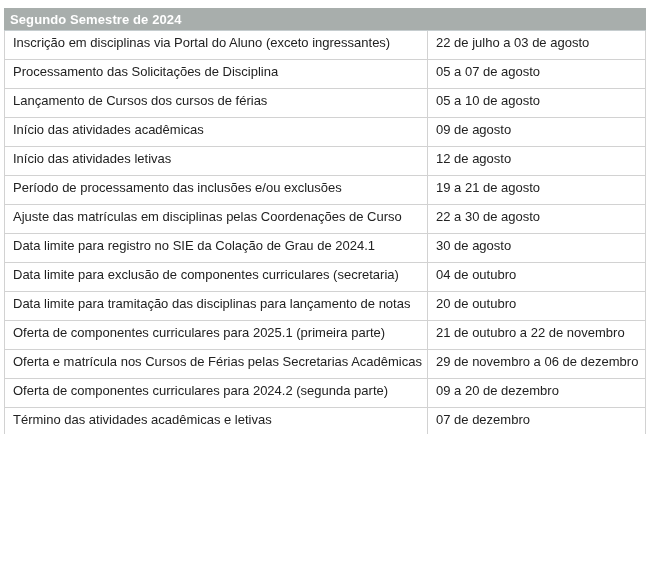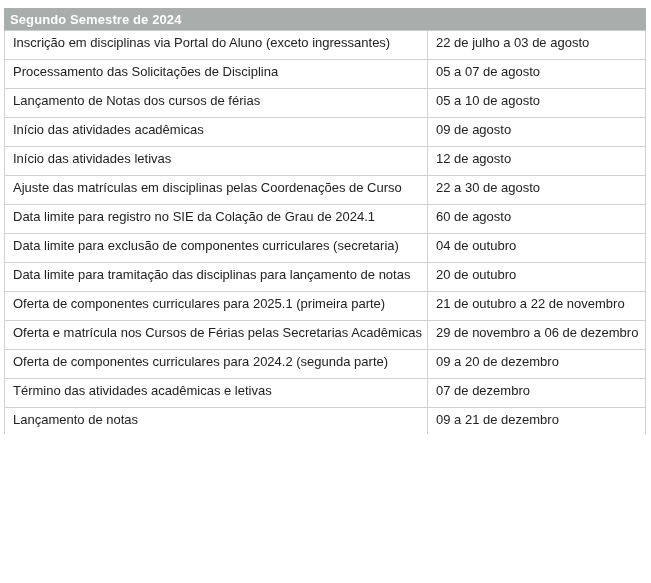--- a/index.html
+++ b/index.html
@@ -76,38 +76,42 @@
     <tbody>
         <tr>
           <td>Inscrição em disciplinas via Portal do Aluno (exceto ingressantes)</td>
           <td>22 de julho a 03 de agosto</td>
         </tr>
         <tr>
           <td>Processamento das Solicitações de Disciplina</td>
           <td>05 a 07 de agosto</td>
         </tr>
         <tr>
-          <td>Lançamento de Notas dos cursos de férias</td>
+          <td>Lançamento de Cursos dos cursos de férias</td>
           <td>05 a 10 de agosto</td>
         </tr>
         <tr>
           <td>Início das atividades acadêmicas</td>
           <td>09 de agosto</td>
         </tr>
         <tr>
           <td>Início das atividades letivas</td>
           <td>12 de agosto</td>
         </tr>
         <tr>
+          <td>Período de processamento das inclusões e/ou exclusões</td>
+          <td>19 a 21 de agosto</td>
+        </tr>
+        <tr>
           <td>Ajuste das matrículas em disciplinas pelas Coordenações de Curso</td>
           <td>22 a 30 de agosto</td>
         </tr>
         <tr>
           <td>Data limite para registro no SIE da Colação de Grau de 2024.1</td>
-          <td>60 de agosto</td>
+          <td>30 de agosto</td>
         </tr>
         <tr>
           <td>Data limite para exclusão de componentes curriculares (secretaria)</td>
           <td>04 de outubro</td>
         </tr>
         <tr>
           <td>Data limite para tramitação das disciplinas para lançamento de notas</td>
           <td>20 de outubro</td>
         </tr>
         <tr>

